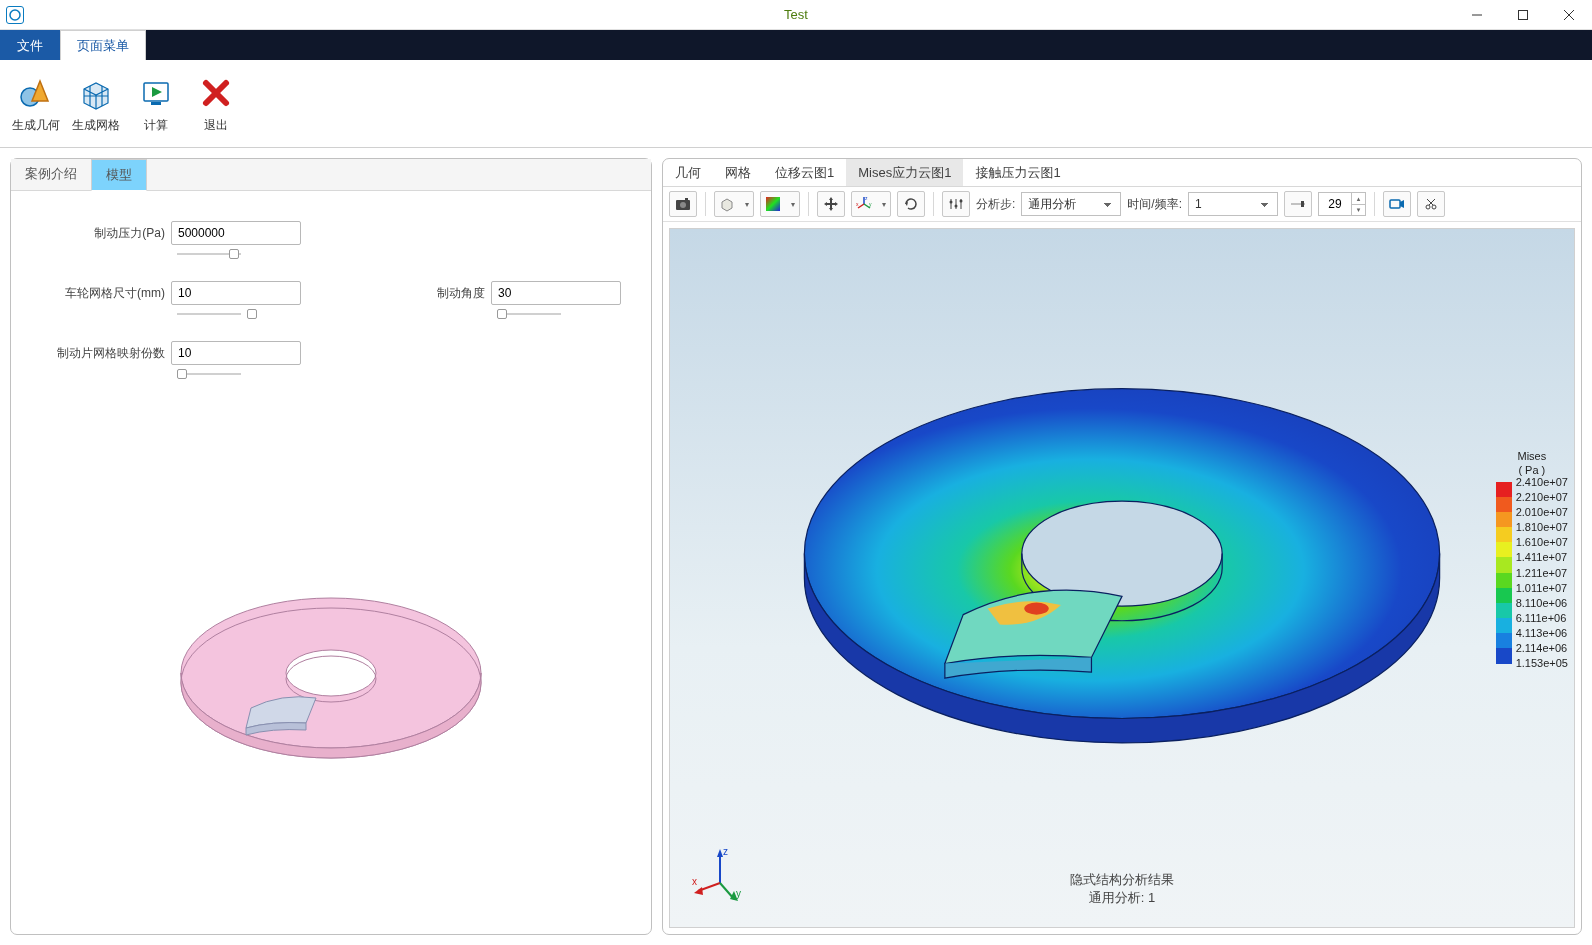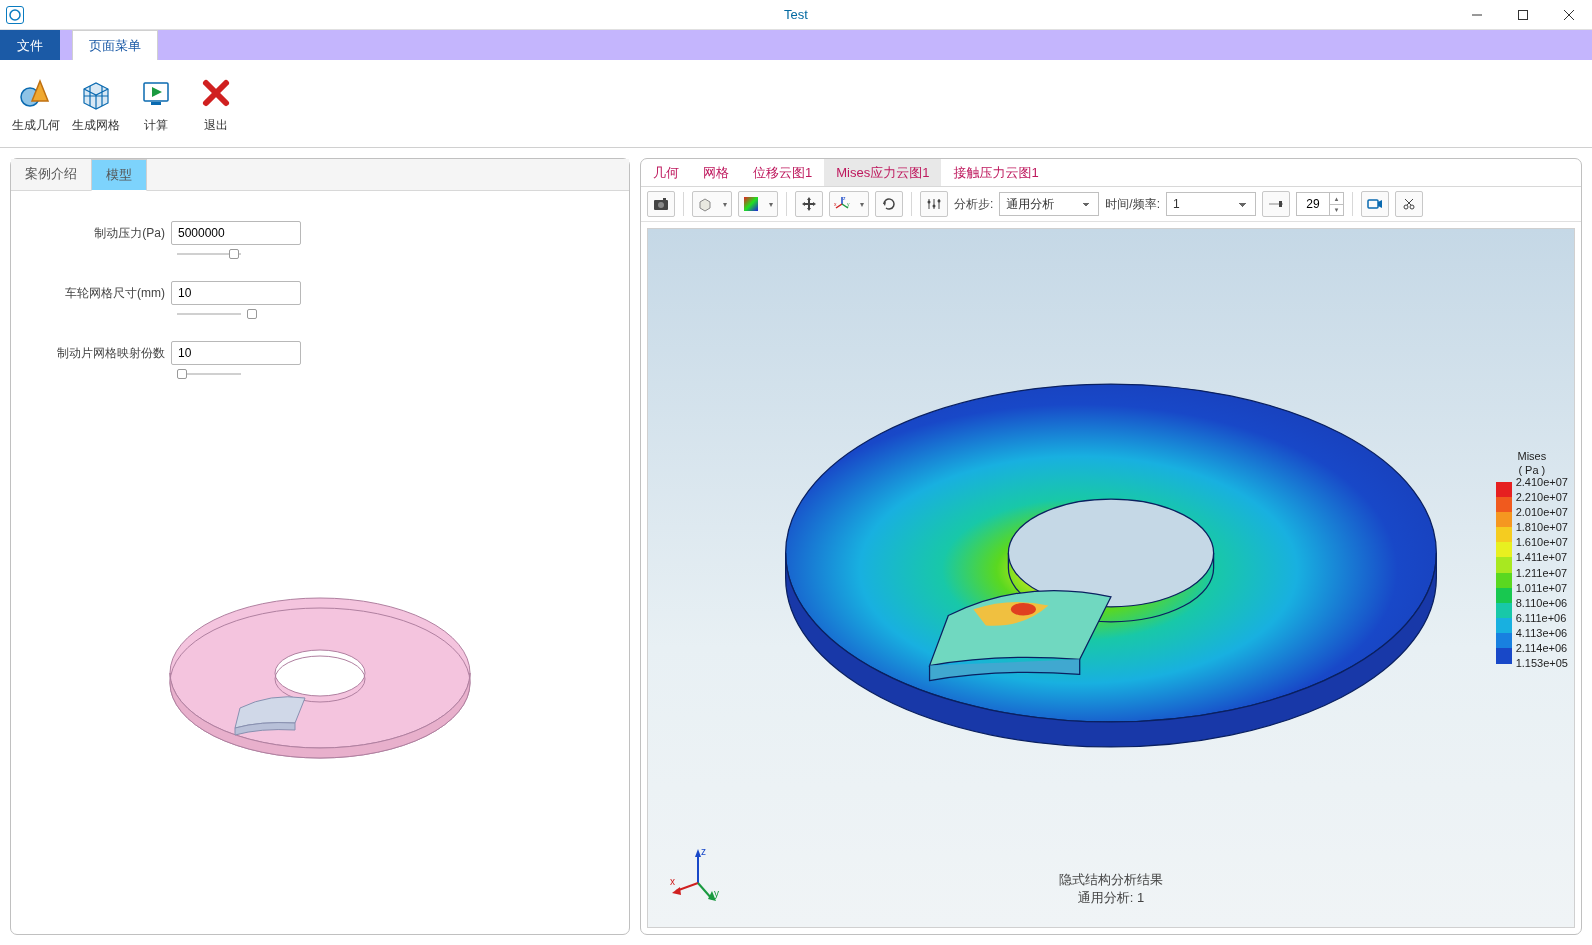--- a/index.html
+++ b/index.html
@@ -1,24 +1,24 @@
 <!DOCTYPE html>
 <html><head>
 <meta charset="utf-8">
 <style>
 * { box-sizing: border-box; margin: 0; padding: 0; }
 body { font-family: "Microsoft YaHei", sans-serif; font-size: 13px; background: #fff; color: #333; overflow: hidden; }
 .titlebar { height: 30px; background: #fff; border-bottom: 1px solid #e0e0e0; display: flex; align-items: center; justify-content: space-between; }
 .titlebar-left { display: flex; align-items: center; padding-left: 6px; gap: 6px; }
 .app-icon { width: 18px; height: 18px; border: 1.5px solid #0a7bc0; border-radius: 3px; display: flex; align-items: center; justify-content: center; color: #0a7bc0; font-size: 11px; }
-.titlebar-center { position: absolute; left: 0; right: 0; text-align: center; pointer-events: none; color: #0369a1; }
+.titlebar-center { position: absolute; left: 0; right: 0; text-align: center; pointer-events: none; color: #4d7c0f; }
 .titlebar-controls { display: flex; z-index: 2; }
 .titlebar-btn { width: 46px; height: 30px; display: flex; align-items: center; justify-content: center; color: #555; }
 .titlebar-btn svg { width: 12px; height: 12px; }
-.menubar { height: 30px; background: #c4b5fd; display: flex; gap: 12px; }
+.menubar { height: 30px; background: #0f172a; display: flex; }
 .menu-tab { padding: 6px 16px; border: 1px solid transparent; color: #666; }
 .menu-tab.primary { background: #1b5aa6; color: #fff; }
 .menu-tab.active { border: 1px solid #d0d0d0; border-bottom: none; background: #fff; color: #1b5aa6; }
 .ribbon { height: 88px; border-bottom: 1px solid #d0d0d0; display: flex; align-items: center; padding: 4px 12px; gap: 12px; }
 .ribbon-btn { display: flex; flex-direction: column; align-items: center; gap: 4px; width: 48px; }
 .ribbon-btn .ico { width: 40px; height: 40px; display: flex; align-items: center; justify-content: center; }
 .ribbon-btn .lbl { font-size: 12px; color: #333; }
 .main { display: flex; padding: 10px; gap: 10px; height: calc(100vh - 148px); }
 .panel { border: 1px solid #c0c0c0; border-radius: 7px; background: #fff; flex: 1; display: flex; flex-direction: column; }
 .panel.left { flex: 0 0 620px; }
@@ -28,21 +28,21 @@
 .form-area { padding: 30px 30px 10px; }
 .form-row { display: flex; gap: 60px; margin-bottom: 24px; }
 .form-field { display: flex; align-items: center; }
 .form-field label { text-align: right; width: 130px; padding-right: 6px; color: #444; font-size: 12px; }
 .form-field input { width: 130px; height: 24px; border: 1px solid #b8b8b8; border-radius: 2px; padding: 0 6px; font-size: 12px; }
 .slider-stub { height: 6px; margin: 6px 0 0 136px; position: relative; }
 .slider-track { height: 2px; background: #d0d0d0; position: absolute; left: 0; right: 60px; top: 2px; }
 .slider-thumb { width: 10px; height: 10px; background: #fff; border: 1px solid #999; border-radius: 2px; position: absolute; top: -2px; }
 .model-preview { flex: 1; display: flex; align-items: center; justify-content: center; }
 .right-tabs { display: flex; border-bottom: 1px solid #d8d8d8; height: 28px; align-items: stretch; }
-.right-tab { padding: 5px 12px; color: #be185d; }
+.right-tab { padding: 5px 12px; color: #404040; }
 .right-tab.active { background: #e8e8e8; }
 .vis-toolbar { display: flex; align-items: center; gap: 6px; padding: 4px 6px; border-bottom: 1px solid #e0e0e0; flex-wrap: nowrap; }
 .tool-btn { width: 28px; height: 26px; border: 1px solid #c8c8c8; border-radius: 2px; background: #fafafa; display: flex; align-items: center; justify-content: center; }
 .tool-btn.dd { width: 40px; justify-content: space-between; padding: 0 4px; }
 .tool-btn .chev { font-size: 8px; color: #666; }
 .tool-sep { width: 1px; height: 24px; background: #d8d8d8; margin: 0 2px; }
 .tool-label { color: #444; font-size: 12px; }
 .tool-select { height: 24px; border: 1px solid #c0c0c0; background: #fff; padding: 0 20px 0 6px; font-size: 12px; color: #333; appearance: none; background-image: linear-gradient(45deg, transparent 50%, #666 50%), linear-gradient(135deg, #666 50%, transparent 50%); background-position: calc(100% - 12px) 10px, calc(100% - 8px) 10px; background-size: 4px 4px; background-repeat: no-repeat; }
 .spin { display: flex; align-items: center; border: 1px solid #c0c0c0; height: 24px; }
 .spin input { width: 32px; border: none; text-align: center; font-size: 12px; }
@@ -159,20 +159,30 @@
       </div>
       <div class="form-row">
         <div>
           <div class="form-field">
             <label>车轮网格尺寸(mm)</label>
             <input type="text" value="10" style="">
           </div>
           <div class="slider-stub">
               <div class="slider-track"></div>
               <div class="slider-thumb" style="left:70px"></div>
+            </div>
+        </div>
+        <div>
+          <div class="form-field">
+            <label>制动角度</label>
+            <input type="text" value="30" style="">
+          </div>
+          <div class="slider-stub">
+              <div class="slider-track"></div>
+              <div class="slider-thumb" style="left:0"></div>
             </div>
         </div>
       </div>
       <div class="form-row">
         <div>
           <div class="form-field">
             <label>制动片网格映射份数</label>
             <input type="text" value="10" style="">
           </div>
           <div class="slider-stub">

